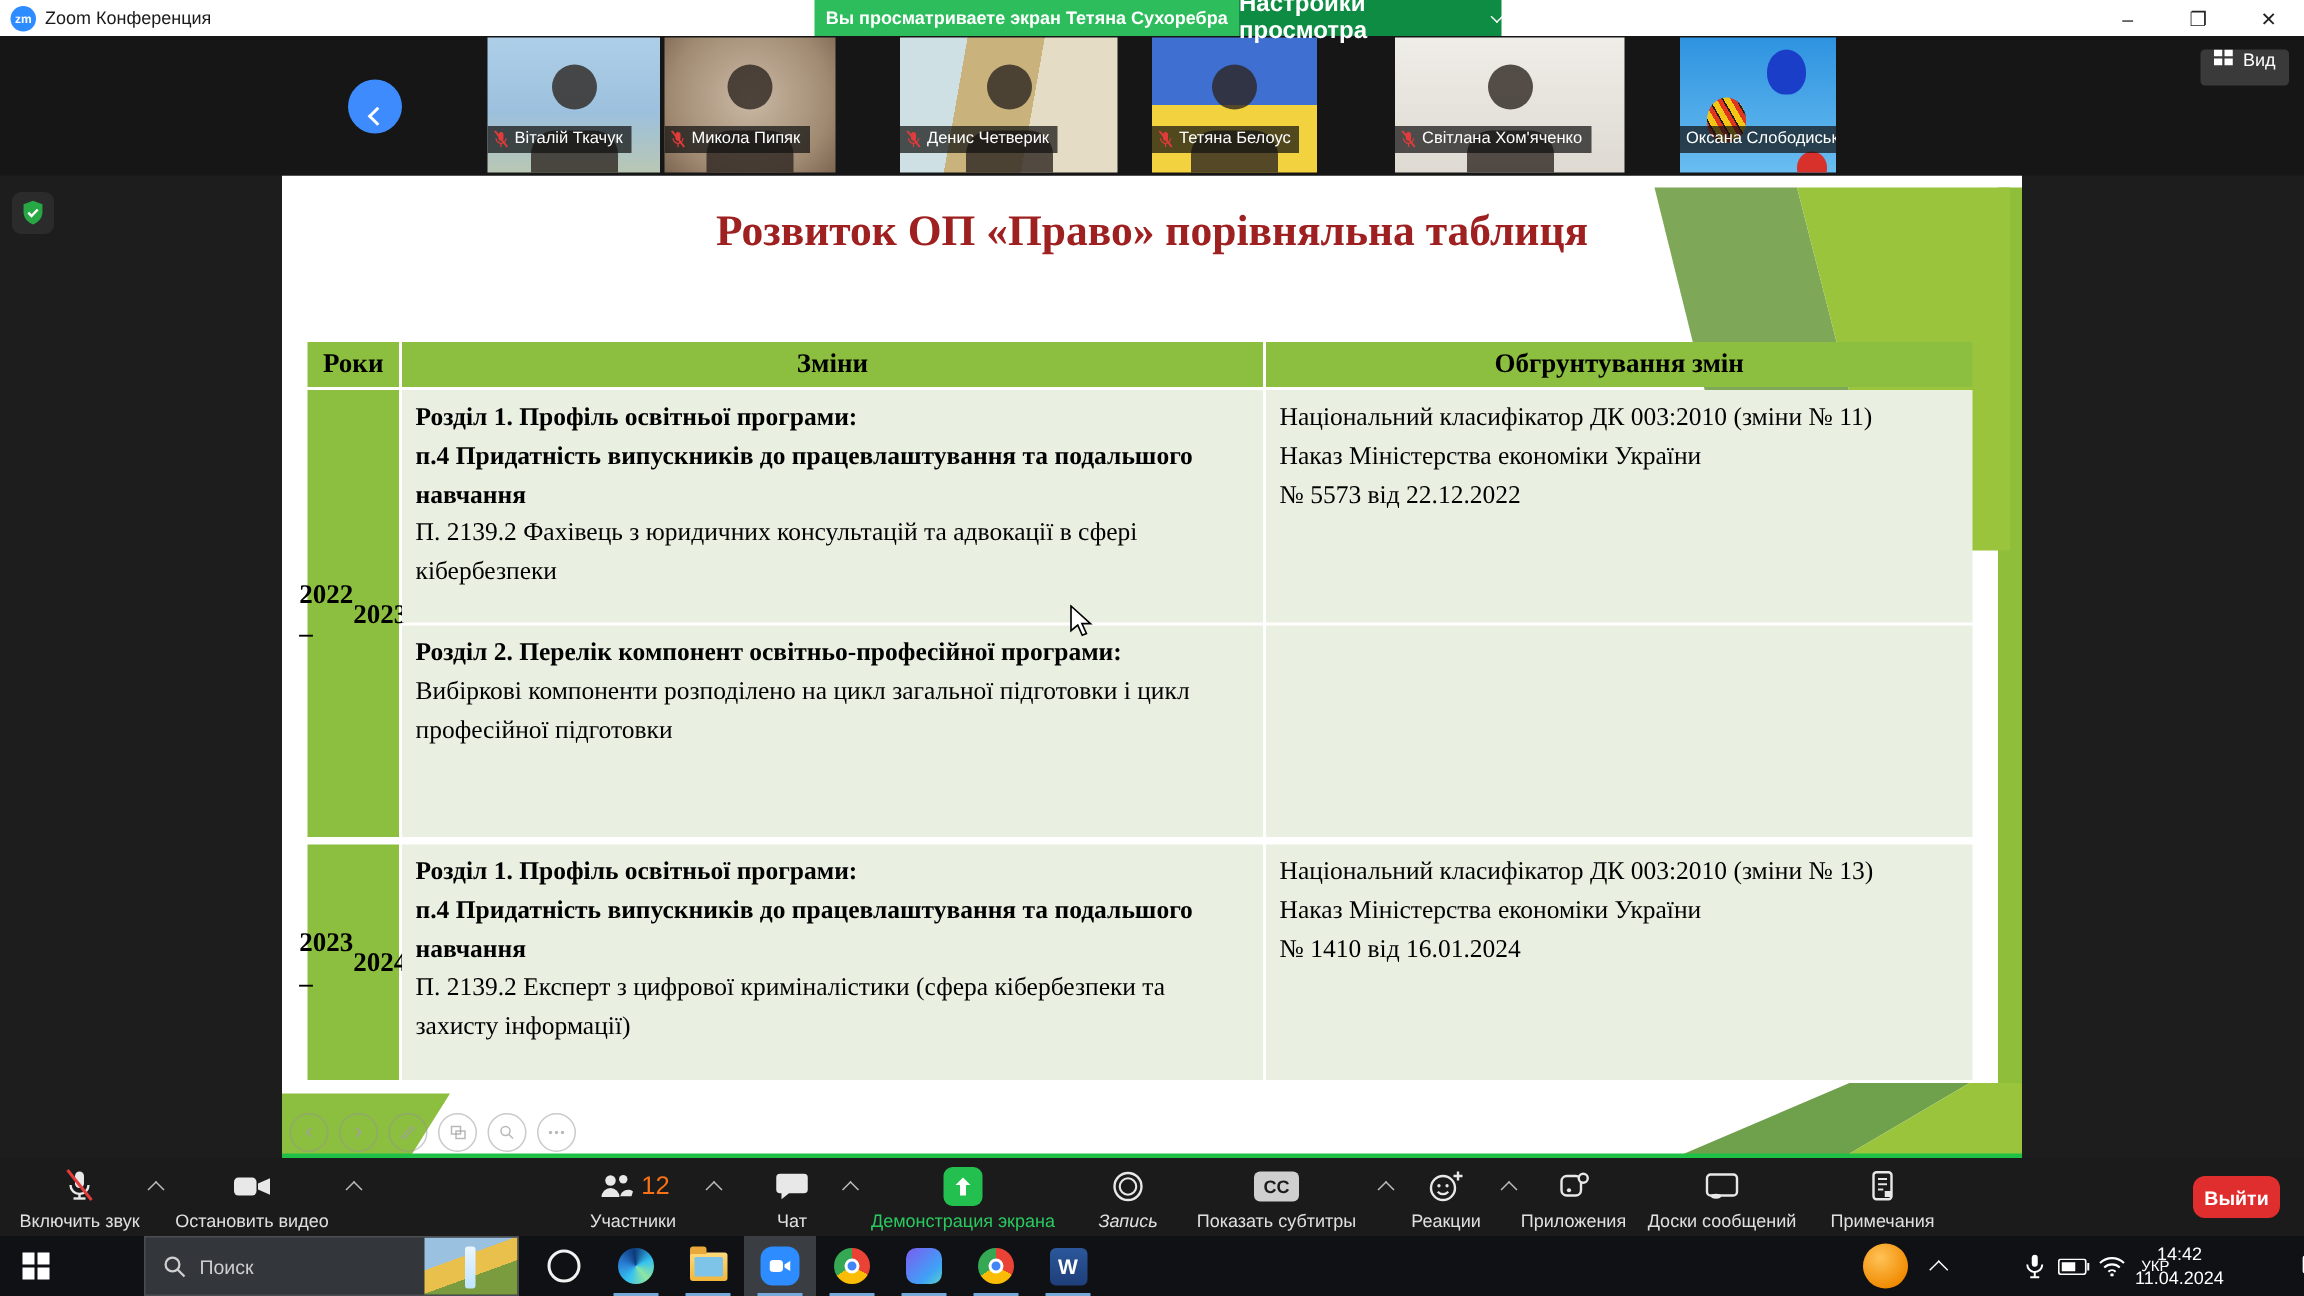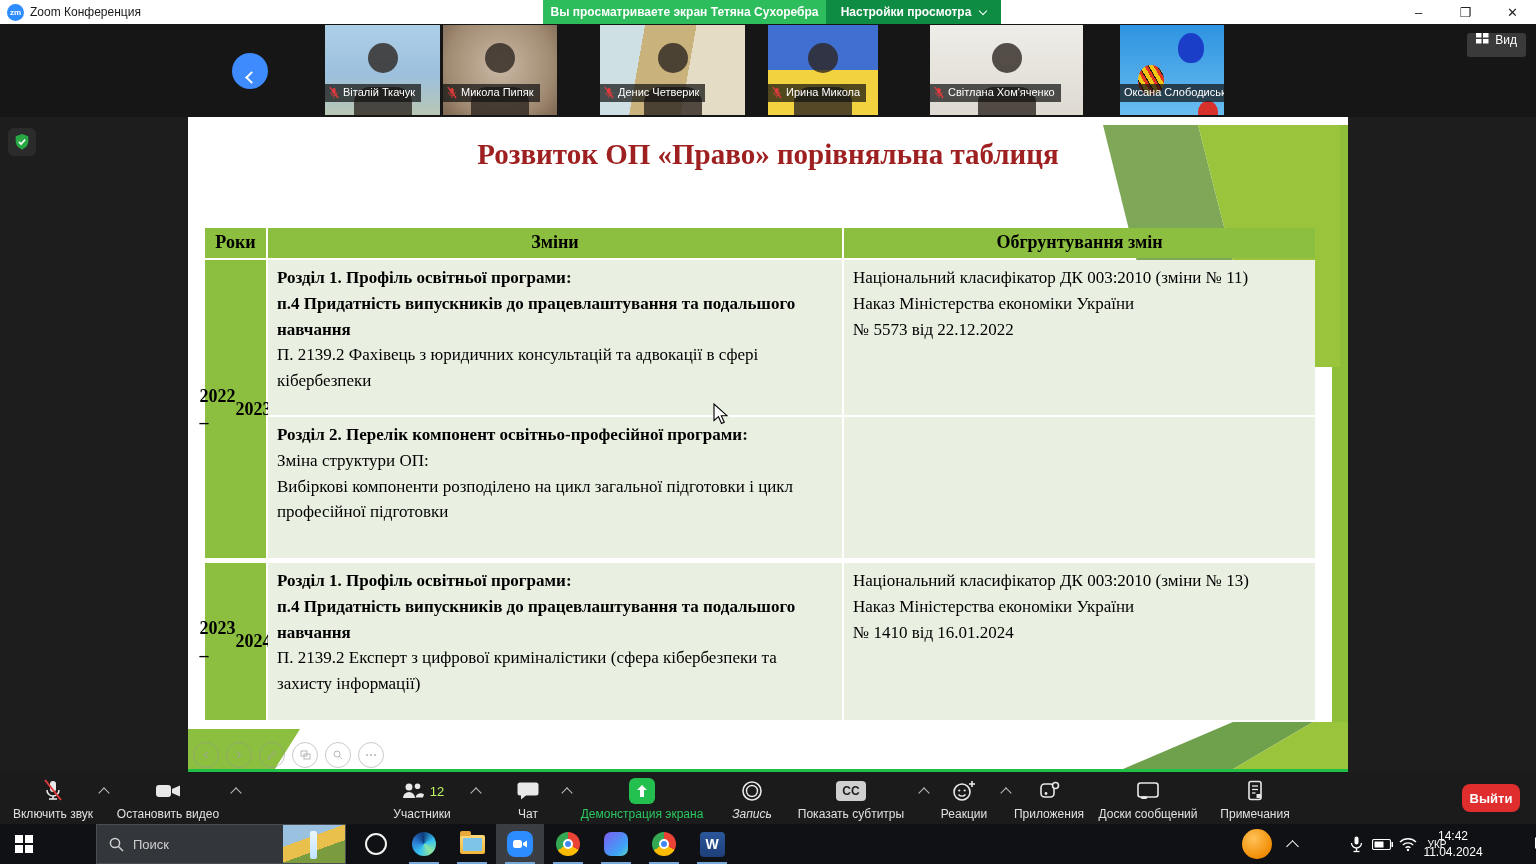--- a/index.html
+++ b/index.html
@@ -5,21 +5,21 @@
   * { margin:0; padding:0; box-sizing:border-box; }
   html,body { width:1536px; height:864px; }
   body { position:relative; background:#1d1d1d; font-family:"Liberation Sans",sans-serif; overflow:hidden; }
 
   
   .titlebar { position:absolute; top:0; left:0; width:1536px; height:24px; background:#ffffff; z-index:30; }
   .app-id { position:absolute; left:7px; top:0; height:24px; display:flex; align-items:center; gap:6px; }
   .zm-logo { width:17px; height:17px; border-radius:50%; background:#2D8CFF; color:#fff; font-size:8px; font-weight:bold; display:flex; align-items:center; justify-content:center; }
   .app-title { font-size:12px; color:#1a1a1a; }
   .share-banner { position:absolute; left:543px; top:0; width:283px; height:24px; background:#2EBD5D; color:#fff; font-size:12px; font-weight:bold; display:flex; align-items:center; justify-content:center; }
-  .view-settings { position:absolute; left:826px; top:0; width:175px; height:24px; background:#0F8C43; color:#fff; font-size:12px; font-weight:bold; display:flex; align-items:center; justify-content:center; gap:9px; cursor:pointer; }
+  .view-settings { position:absolute; left:826px; top:0; width:175px; height:24px; background:#0F8C43; color:#fff; font-size:16px; font-weight:bold; display:flex; align-items:center; justify-content:center; gap:9px; cursor:pointer; }
   .chev-down { width:6px; height:6px; border-right:1.5px solid #fff; border-bottom:1.5px solid #fff; transform:rotate(45deg); margin-top:-3px; }
   .win-controls { position:absolute; right:0; top:0; height:24px; display:flex; }
   .win-btn { width:47px; height:24px; display:flex; align-items:center; justify-content:center; font-size:13px; color:#222; cursor:pointer; }
 
   
   .strip { position:absolute; top:24px; left:0; width:1536px; height:93px; background:#161616; z-index:25; }
   .back-btn { position:absolute; left:232px; top:29px; width:36px; height:36px; border-radius:50%; background:#3D8BFD; border:none; cursor:pointer; }
   .chev-left { display:block; width:9px; height:9px; border-left:2.5px solid #fff; border-bottom:2.5px solid #fff; transform:rotate(45deg); margin:13px 0 0 15px; }
   .thumb { position:absolute; top:1px; height:90px; overflow:hidden; background:#333; }
   .person::before { content:""; position:absolute; left:50%; top:18px; width:30px; height:30px; margin-left:-15px; border-radius:50%; background:rgba(45,38,32,.8); }
@@ -57,21 +57,21 @@
   .nav-circle { width:26px; height:26px; border-radius:50%; border:1px solid rgba(150,150,150,.5); display:flex; align-items:center; justify-content:center; background:transparent; cursor:pointer; }
   .share-edge { position:absolute; left:188px; top:652px; width:1160px; height:3px; background:#1EC045; }
   .cursor { position:absolute; left:713px; top:286px; }
 
   
   .toolbar { position:absolute; top:772px; left:0; width:1536px; height:52px; background:#1B1B1B; z-index:30; }
   .tool-btn { position:absolute; top:6px; display:flex; flex-direction:column; align-items:center; gap:3px; cursor:pointer; background:none; border:none; }
   .tool-label { font-size:12px; color:#E0E0E0; white-space:nowrap; }
   .tool-label.green { color:#2BC860; }
   .icon-slot { height:26px; display:flex; align-items:center; justify-content:center; gap:4px; }
-  .pcount { color:#bef264; font-size:13px; }
+  .pcount { color:#f97316; font-size:17px; }
   .chev-up { position:absolute; width:8px; height:8px; border-left:1.7px solid #bdbdbd; border-top:1.7px solid #bdbdbd; transform:rotate(45deg); cursor:pointer; }
   .share-ico { width:26px; height:26px; background:#23C050; border-radius:6px; display:flex; align-items:center; justify-content:center; }
   .cc-badge { width:30px; height:20px; background:#CFCFCF; border-radius:4px; color:#1b1b1b; font-weight:bold; font-size:12px; display:flex; align-items:center; justify-content:center; }
   .leave-btn { position:absolute; right:16px; top:12px; width:58px; height:28px; background:#E02E2E; border:none; border-radius:8px; color:#fff; font-size:13px; font-weight:bold; cursor:pointer; }
 
   
   .taskbar { position:absolute; top:824px; left:0; width:1536px; height:40px; background:#101114; z-index:30; }
   .start-btn { position:absolute; left:0; top:0; width:48px; height:40px; display:flex; align-items:center; justify-content:center; cursor:pointer; }
   .win-logo { display:grid; grid-template-columns:8px 8px; grid-template-rows:8px 8px; gap:1.5px; }
   .win-logo span { background:#fff; }
@@ -160,21 +160,21 @@
   </div>
   <div class="thumb t4" style="left:768px;width:110px;">
     <span class="person"></span>
     <div class="name-tag">
       <svg width="10" height="12" viewBox="0 0 12 14">
           <rect x="4" y="1" width="4" height="7" rx="2" fill="#e23b3b"></rect>
           <path d="M2 6a4 4 0 0 0 8 0" stroke="#e23b3b" fill="none"></path>
           <line x1="6" y1="10" x2="6" y2="13" stroke="#e23b3b"></line>
           <line x1="1" y1="0" x2="11" y2="13" stroke="#e23b3b" stroke-width="1.6"></line>
         </svg>
-      <span>Ирина Микола</span>
+      <span>Тетяна Белоус</span>
     </div>
   </div>
   <div class="thumb t5" style="left:930px;width:153px;">
     <span class="person"></span>
     <div class="name-tag">
       <svg width="10" height="12" viewBox="0 0 12 14">
           <rect x="4" y="1" width="4" height="7" rx="2" fill="#e23b3b"></rect>
           <path d="M2 6a4 4 0 0 0 8 0" stroke="#e23b3b" fill="none"></path>
           <line x1="6" y1="10" x2="6" y2="13" stroke="#e23b3b"></line>
           <line x1="1" y1="0" x2="11" y2="13" stroke="#e23b3b" stroke-width="1.6"></line>
@@ -238,21 +238,20 @@
         <div class="bold-line">п.4 Придатність випускників до працевлаштування та подальшого навчання</div>
         <div>П. 2139.2  Фахівець з юридичних консультацій та адвокації в сфері кібербезпеки</div>
       </div>
       <div class="tcell" style="left:639px;top:32px;width:471px;height:155px;">
         <div>Національний класифікатор ДК 003:2010 (зміни № 11)</div>
         <div>Наказ Міністерства економіки України</div>
         <div>№ 5573 від 22.12.2022</div>
       </div>
       <div class="tcell" style="left:63px;top:189px;width:574px;height:141px;">
         <div class="bold-line">Розділ 2. Перелік компонент освітньо-професійної програми:</div>
-        <div>Зміна структури ОП:</div>
         <div>Вибіркові компоненти розподілено на цикл загальної підготовки і цикл професійної підготовки</div>
       </div>
       <div class="tcell" style="left:639px;top:189px;width:471px;height:141px;"></div>
 
       <div class="tcell tyear" style="left:0;top:335px;width:61px;height:157px;">
         <span>2023 –</span>
         <span>2024</span>
       </div>
       <div class="tcell" style="left:63px;top:335px;width:574px;height:157px;">
         <div class="bold-line">Розділ 1. Профіль освітньої програми:</div>

